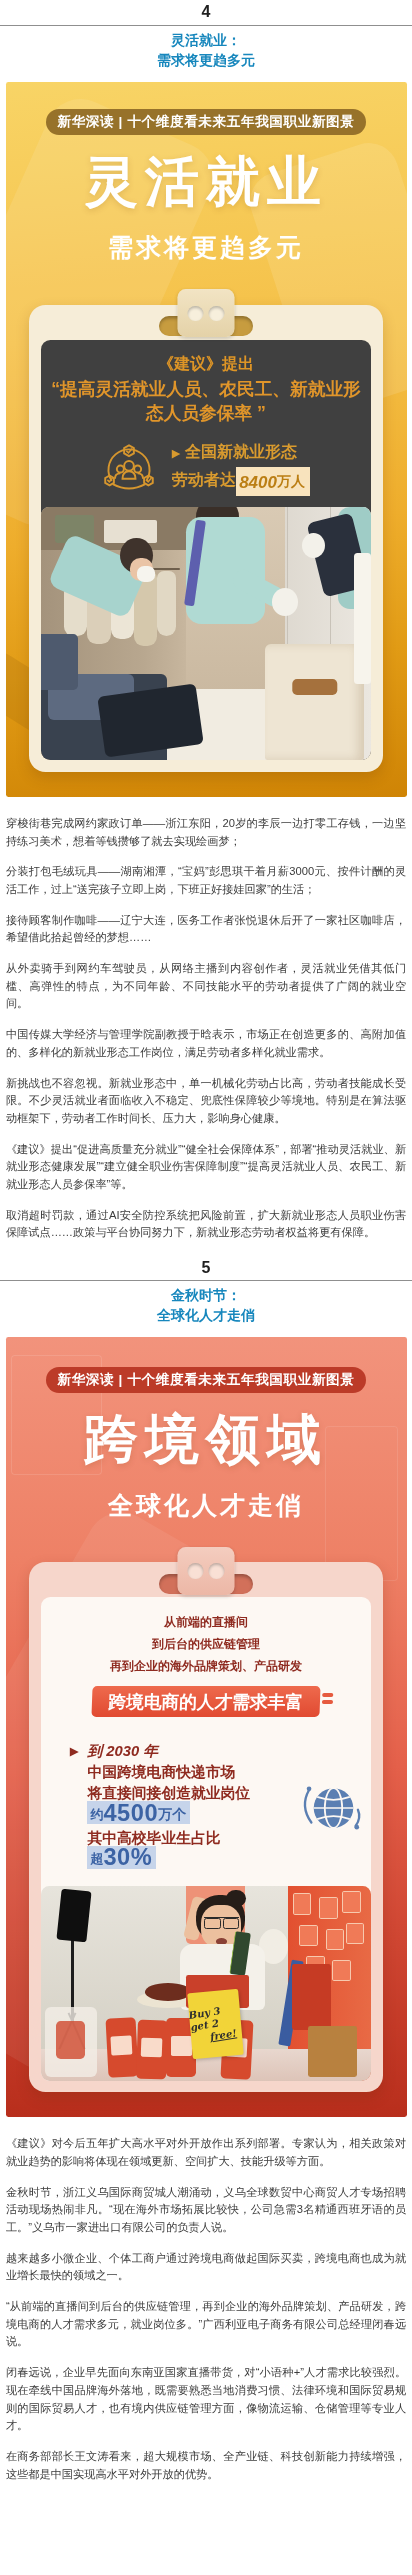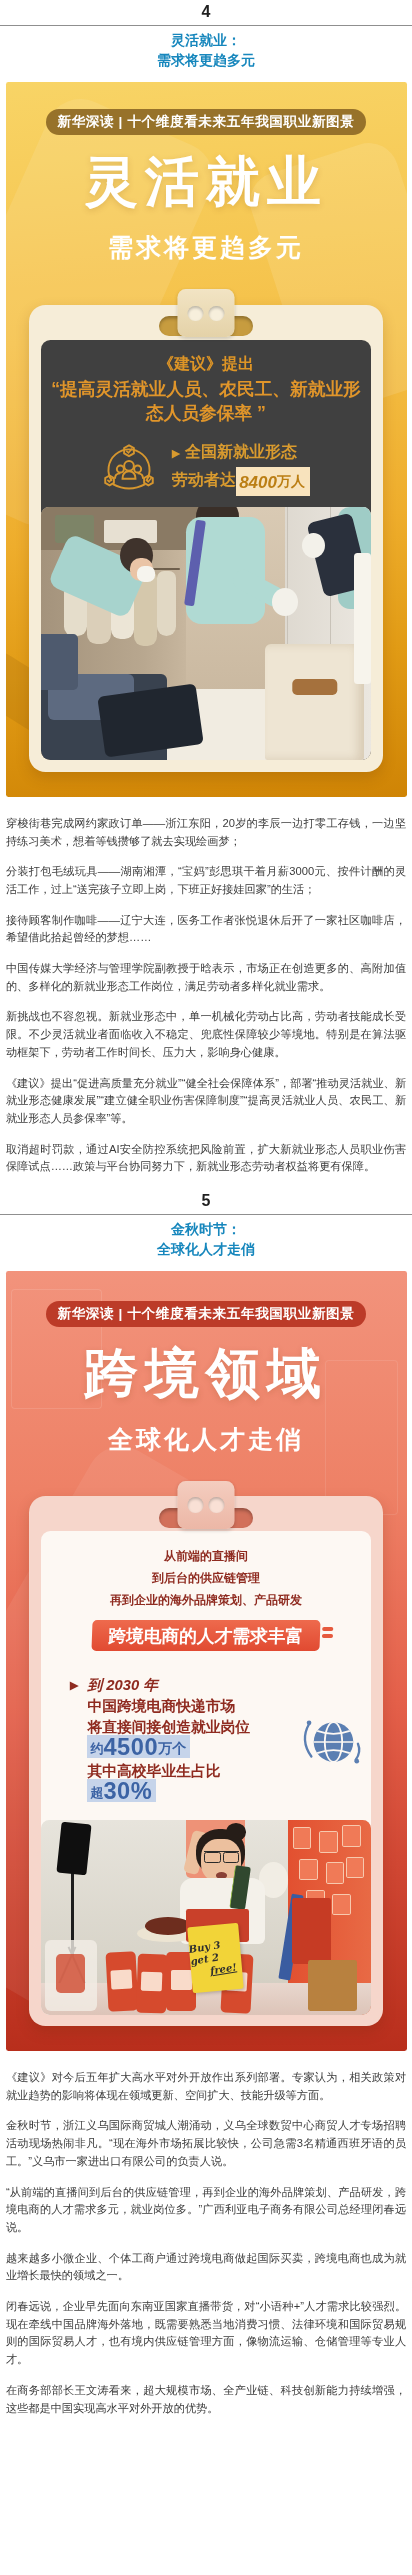--- a/index.html
+++ b/index.html
@@ -251,20 +251,21 @@
           <div class="pile" style="right:0;top:18%;width:5%;height:52%;background:#f7f4ec;border-radius:3.5px;"></div>
         </div>
       </div>
     </div>
   </div>
 
   <div class="article-text">
     <p>穿梭街巷完成网约家政订单——浙江东阳，20岁的李辰一边打零工存钱，一边坚持练习美术，想着等钱攒够了就去实现绘画梦；</p>
     <p>分装打包毛绒玩具——湖南湘潭，“宝妈”彭思琪干着月薪3000元、按件计酬的灵活工作，过上“送完孩子立即上岗，下班正好接娃回家”的生活；</p>
     <p>接待顾客制作咖啡——辽宁大连，医务工作者张悦退休后开了一家社区咖啡店，希望借此拾起曾经的梦想……</p>
+    <p>从外卖骑手到网约车驾驶员，从网络主播到内容创作者，灵活就业凭借其低门槛、高弹性的特点，为不同年龄、不同技能水平的劳动者提供了广阔的就业空间。</p>
     <p>中国传媒大学经济与管理学院副教授于晗表示，市场正在创造更多的、高附加值的、多样化的新就业形态工作岗位，满足劳动者多样化就业需求。</p>
     <p>新挑战也不容忽视。新就业形态中，单一机械化劳动占比高，劳动者技能成长受限。不少灵活就业者面临收入不稳定、兜底性保障较少等境地。特别是在算法驱动框架下，劳动者工作时间长、压力大，影响身心健康。</p>
     <p>《建议》提出“促进高质量充分就业”“健全社会保障体系”，部署“推动灵活就业、新就业形态健康发展”“建立健全职业伤害保障制度”“提高灵活就业人员、农民工、新就业形态人员参保率”等。</p>
     <p>取消超时罚款，通过AI安全防控系统把风险前置，扩大新就业形态人员职业伤害保障试点……政策与平台协同努力下，新就业形态劳动者权益将更有保障。</p>
   </div>
 
   <div class="sec-head">
     <div class="sec-num">5</div>
     <hr class="sec-rule">
     <div class="sec-title">金秋时节：</div>
@@ -360,21 +361,21 @@
           <div class="redstack"></div>
           <div class="carton"></div>
         </div>
       </div>
     </div>
   </div>
 
   <div class="article-text">
     <p>《建议》对今后五年扩大高水平对外开放作出系列部署。专家认为，相关政策对就业趋势的影响将体现在领域更新、空间扩大、技能升级等方面。</p>
     <p>金秋时节，浙江义乌国际商贸城人潮涌动，义乌全球数贸中心商贸人才专场招聘活动现场热闹非凡。“现在海外市场拓展比较快，公司急需3名精通西班牙语的员工。”义乌市一家进出口有限公司的负责人说。</p>
+    <p>越来越多小微企业、个体工商户通过跨境电商做起国际买卖，跨境电商也成为就业增长最快的领域之一。</p>
     <p>“从前端的直播间到后台的供应链管理，再到企业的海外品牌策划、产品研发，跨境电商的人才需求多元，就业岗位多。”广西利亚电子商务有限公司总经理闭春远说。</p>
-    <p>越来越多小微企业、个体工商户通过跨境电商做起国际买卖，跨境电商也成为就业增长最快的领域之一。</p>
     <p>闭春远说，企业早先面向东南亚国家直播带货，对“小语种+”人才需求比较强烈。现在牵线中国品牌海外落地，既需要熟悉当地消费习惯、法律环境和国际贸易规则的国际贸易人才，也有境内供应链管理方面，像物流运输、仓储管理等专业人才。</p>
     <p>在商务部部长王文涛看来，超大规模市场、全产业链、科技创新能力持续增强，这些都是中国实现高水平对外开放的优势。</p>
 
   </div>
 
 </div>
 
 
 </body></html>

